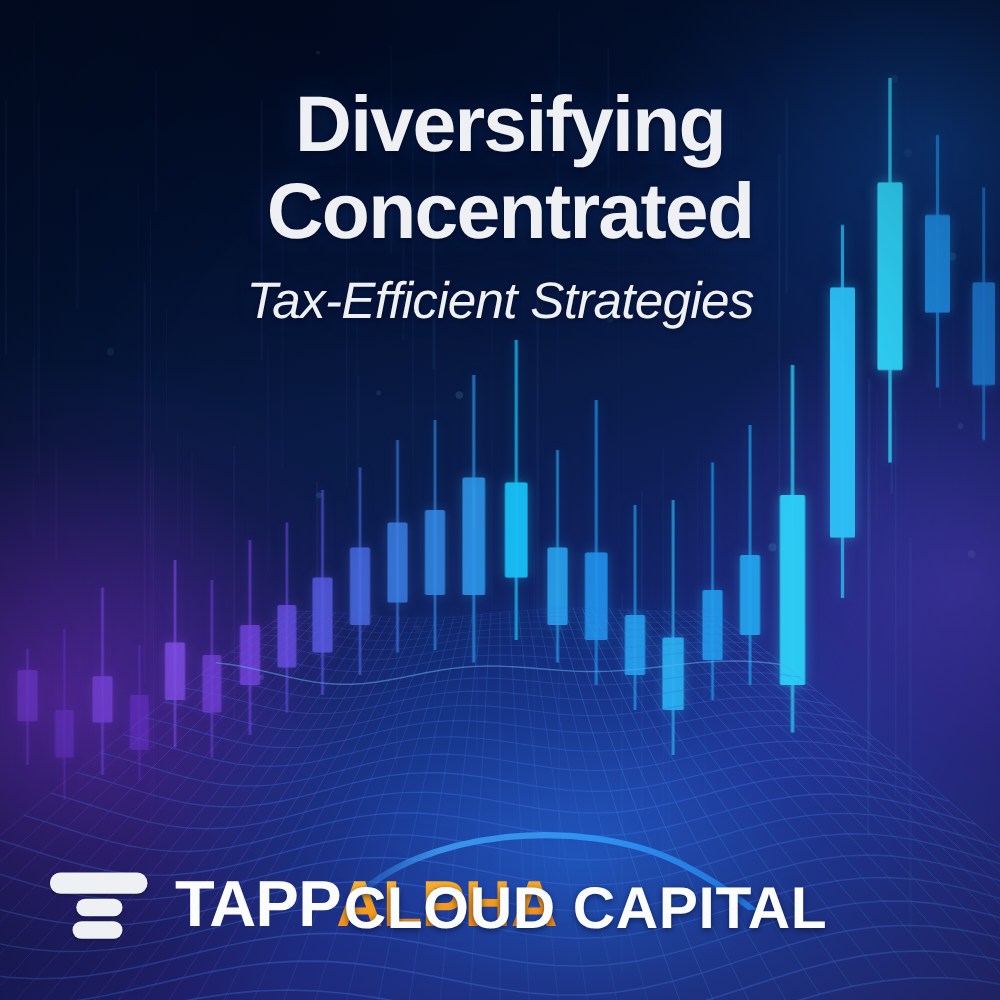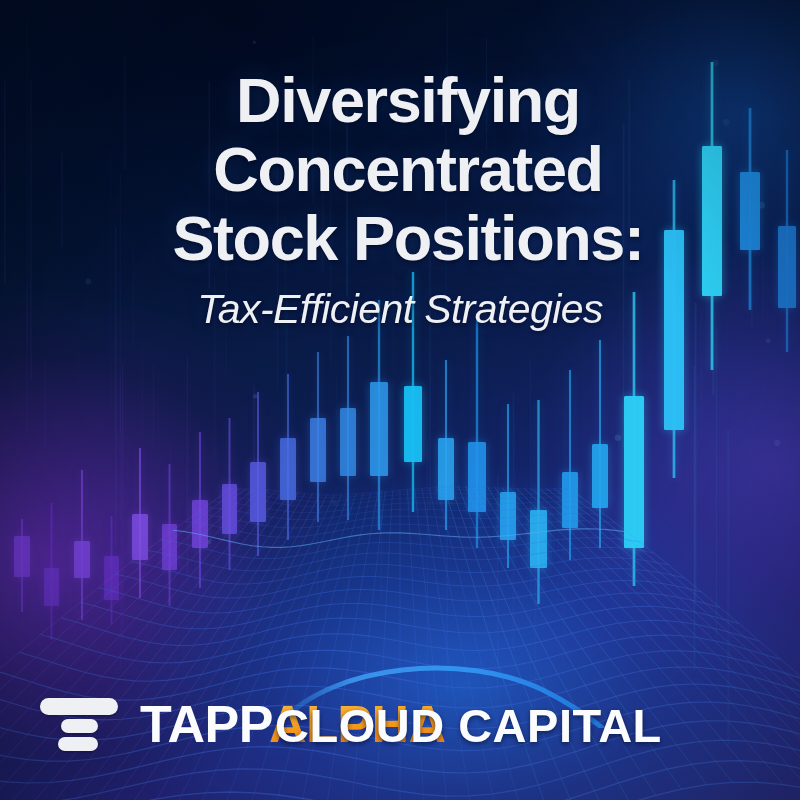--- a/index.html
+++ b/index.html
@@ -446,21 +446,20 @@
       <path d="M-158.6 335.6 L-134.3 342.1 L-110.0 347.9 L-85.7 352.6 L-61.5 356.0 L-37.2 357.8 L-12.9 357.9 L11.4 356.4 L35.7 353.4 L60.0 349.3 L84.3 344.3 L108.6 338.9 L132.8 333.6 L157.1 328.9 L181.4 325.2 L205.7 322.8 L230.0 322.0 L254.3 322.8 L278.6 325.0 L302.9 328.5 L327.1 332.9 L351.4 337.7 L375.7 342.3 L400.0 346.2 L424.3 348.9 L448.6 350.1 L472.9 349.4 L497.1 346.7 L521.4 342.2 L545.7 336.1 L570.0 328.8 L594.3 320.9 L618.6 312.9 L642.9 305.4 L667.2 299.1 L691.4 294.3 L715.7 291.4 L740.0 290.7 L764.3 292.2 L788.6 295.8 L812.9 301.1 L837.2 307.9 L861.5 315.5 L885.7 323.4 L910.0 331.2 L934.3 338.2 L958.6 344.1 " fill="none" stroke="rgb(60,108,224)" stroke-width="1.27" opacity="0.559"></path>
       <path d="M-188.0 361.0 L-162.4 367.4 L-136.9 372.9 L-111.3 377.2 L-85.7 380.1 L-60.2 381.3 L-34.6 380.9 L-9.0 379.0 L16.5 375.7 L42.1 371.3 L67.7 366.2 L93.2 361.0 L118.8 355.9 L144.3 351.6 L169.9 348.3 L195.5 346.5 L221.0 346.3 L246.6 347.6 L272.2 350.4 L297.7 354.3 L323.3 358.9 L348.9 363.8 L374.4 368.3 L400.0 371.9 L425.6 374.1 L451.1 374.6 L476.7 373.2 L502.3 369.7 L527.8 364.4 L553.4 357.6 L579.0 349.6 L604.5 341.2 L630.1 332.9 L655.7 325.3 L681.2 319.1 L706.8 314.7 L732.3 312.3 L757.9 312.3 L783.5 314.6 L809.0 318.9 L834.6 325.0 L860.2 332.3 L885.7 340.5 L911.3 348.7 L936.9 356.6 L962.4 363.6 L988.0 369.2 " fill="none" stroke="rgb(60,108,224)" stroke-width="1.30" opacity="0.576"></path>
       <path d="M173.0 60.3 L182.9 61.4 L192.7 63.0 L202.6 65.0 L212.5 67.3 L222.3 69.6 L232.2 71.9 L242.1 74.0 L252.0 75.7 L261.8 76.8 L271.7 77.4 L281.6 77.4 L291.4 76.8 L301.3 75.6 L311.2 74.0 L321.0 72.2 L330.9 70.2 L340.8 68.2 L350.7 66.4 L360.5 64.9 L370.4 63.8 L380.3 63.1 L390.1 62.8 L400.0 62.9 L409.9 63.4 L419.7 64.0 L429.6 64.8 L439.5 65.6 L449.3 66.3 L459.2 66.9 L469.1 67.2 L479.0 67.2 L488.8 66.9 L498.7 66.3 L508.6 65.5 L518.4 64.5 L528.3 63.4 L538.2 62.2 L548.0 61.1 L557.9 60.1 L567.8 59.4 L577.7 58.9 L587.5 58.8 L597.4 59.0 L607.3 59.6 L617.1 60.6 L627.0 61.9 " fill="none" stroke="#6fc4ff" stroke-width="1.1" opacity="0.40"></path>
     </svg>
 
   <div id="vignette"></div>
 
   <div id="headline">
     <span class="h-line">Diversifying</span>
     <span class="h-line">Concentrated</span>
-    <span class="h-line">Stock Positions:</span>
     <span id="subtitle">Tax-Efficient Strategies</span>
   </div>
 
   <div id="footer">
 
     <div id="tappalpha-logo">
       <div id="tapp-mark">
         <div class="mark-bar" id="mark-bar-1"></div>
         <div class="mark-bar" id="mark-bar-2"></div>
         <div class="mark-bar" id="mark-bar-3"></div>

